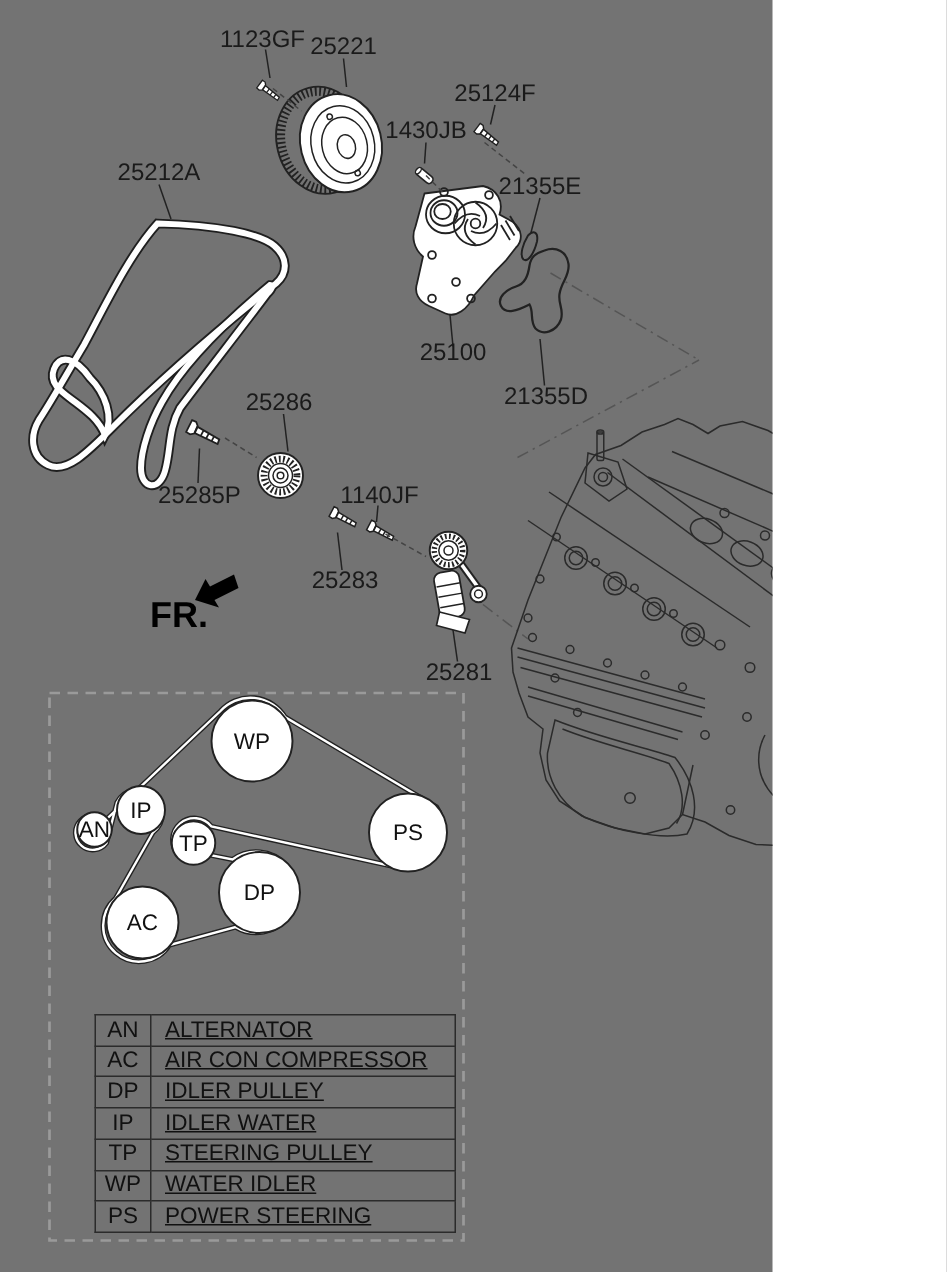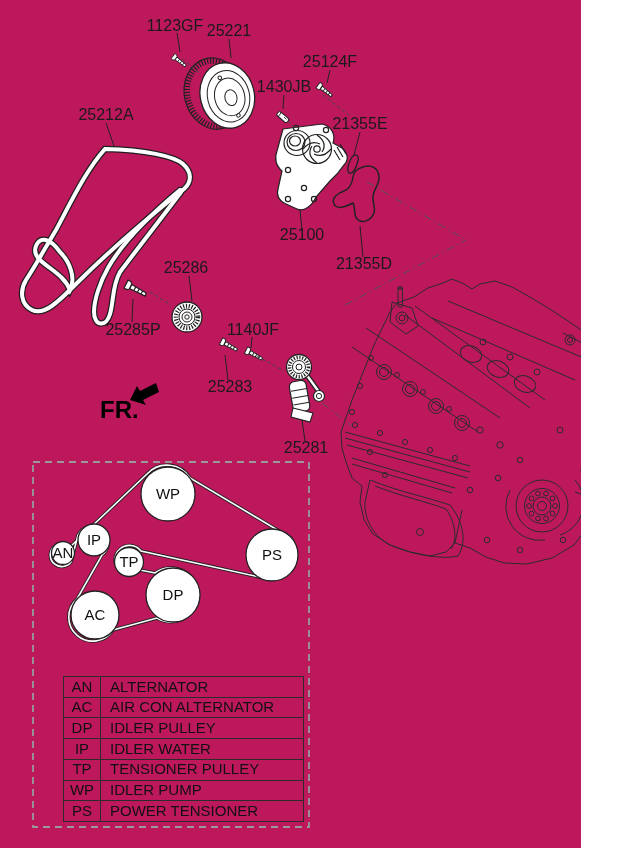--- a/index.html
+++ b/index.html
@@ -1,27 +1,27 @@
 <!DOCTYPE html>
 <html><head>
 <meta charset="utf-8">
 <style>
   html,body{margin:0;padding:0;background:#ffffff;}
-  #stage{position:relative;width:581px;height:848px;background:#be185d;overflow:hidden;
+  #stage{position:relative;width:515px;height:848px;background:#737373;overflow:hidden;
          font-family:"Liberation Sans", sans-serif;}
   svg{position:absolute;left:0;top:0;}
   .callout{font-family:"Liberation Sans",sans-serif;font-size:16px;fill:#1a1a1a;}
   .pulley-label{font-family:"Liberation Sans",sans-serif;font-size:15px;fill:#111;}
   .fr{font-family:"Liberation Sans",sans-serif;font-size:24px;font-weight:bold;fill:#000;}
   #legend-table{position:absolute;left:63px;top:676px;width:241px;height:146px;
     border-collapse:collapse;table-layout:fixed;}
   #legend-table td{border:1.6px solid #2b2b2b;font-size:15px;color:#111;
     padding:0 0 0 0;height:18.5px;line-height:18.5px;white-space:nowrap;overflow:hidden;}
   #legend-table td.code{width:36px;text-align:center;}
-  #legend-table td.name{padding-left:9px;}
+  #legend-table td.name{padding-left:9px;text-decoration:underline;}
 </style>
 </head>
 <body>
 
 <div id="stage">
 <svg width="631" height="848" viewBox="0 0 631 848">
 
   <defs>
     <g id="bolt" stroke="#1f1f1f" stroke-width="1.2" fill="#fff">
       <path d="M0,-4.4 L3,-4.6 L5,-2.8 L5.4,2.8 L3.2,4.6 L0.2,4.4 Z"></path>
@@ -289,37 +289,37 @@
 </svg>
 
 <table id="legend-table">
   <tbody>
     <tr>
       <td class="code">AN</td>
       <td class="name">ALTERNATOR</td>
     </tr>
     <tr>
       <td class="code">AC</td>
-      <td class="name">AIR CON ALTERNATOR</td>
+      <td class="name">AIR CON COMPRESSOR</td>
     </tr>
     <tr>
       <td class="code">DP</td>
       <td class="name">IDLER PULLEY</td>
     </tr>
     <tr>
       <td class="code">IP</td>
       <td class="name">IDLER WATER</td>
     </tr>
     <tr>
       <td class="code">TP</td>
-      <td class="name">TENSIONER PULLEY</td>
+      <td class="name">STEERING PULLEY</td>
     </tr>
     <tr>
       <td class="code">WP</td>
-      <td class="name">IDLER PUMP</td>
+      <td class="name">WATER IDLER</td>
     </tr>
     <tr>
       <td class="code">PS</td>
-      <td class="name">POWER TENSIONER</td>
+      <td class="name">POWER STEERING</td>
     </tr>
   </tbody>
 </table>
 </div>
 
 </body></html>

